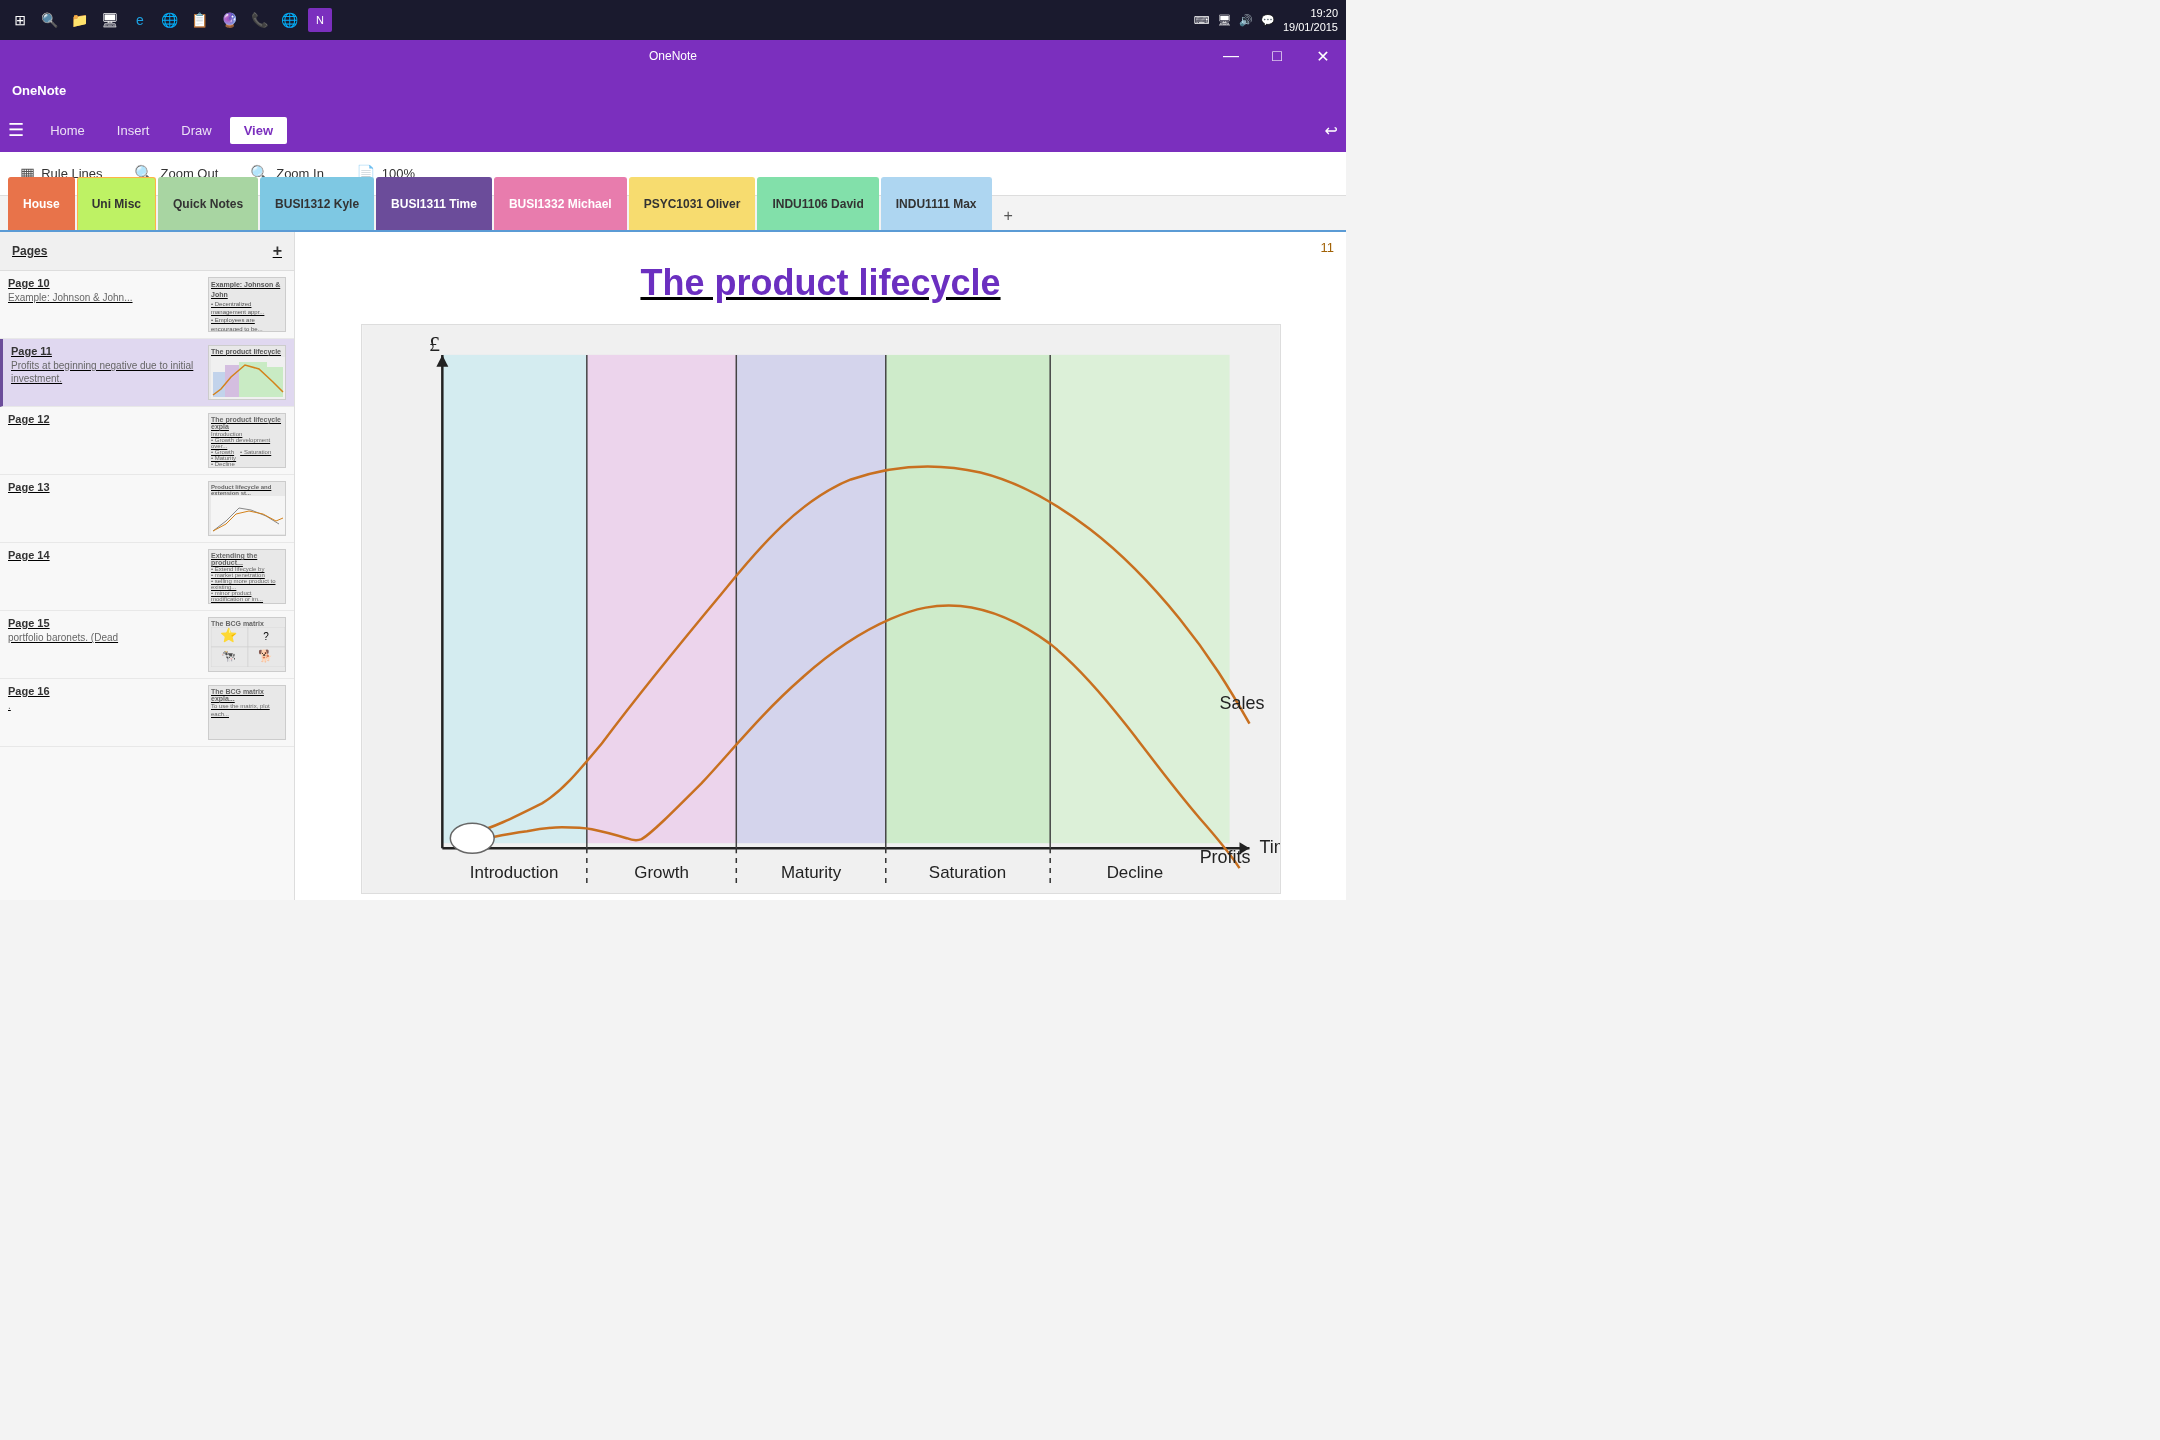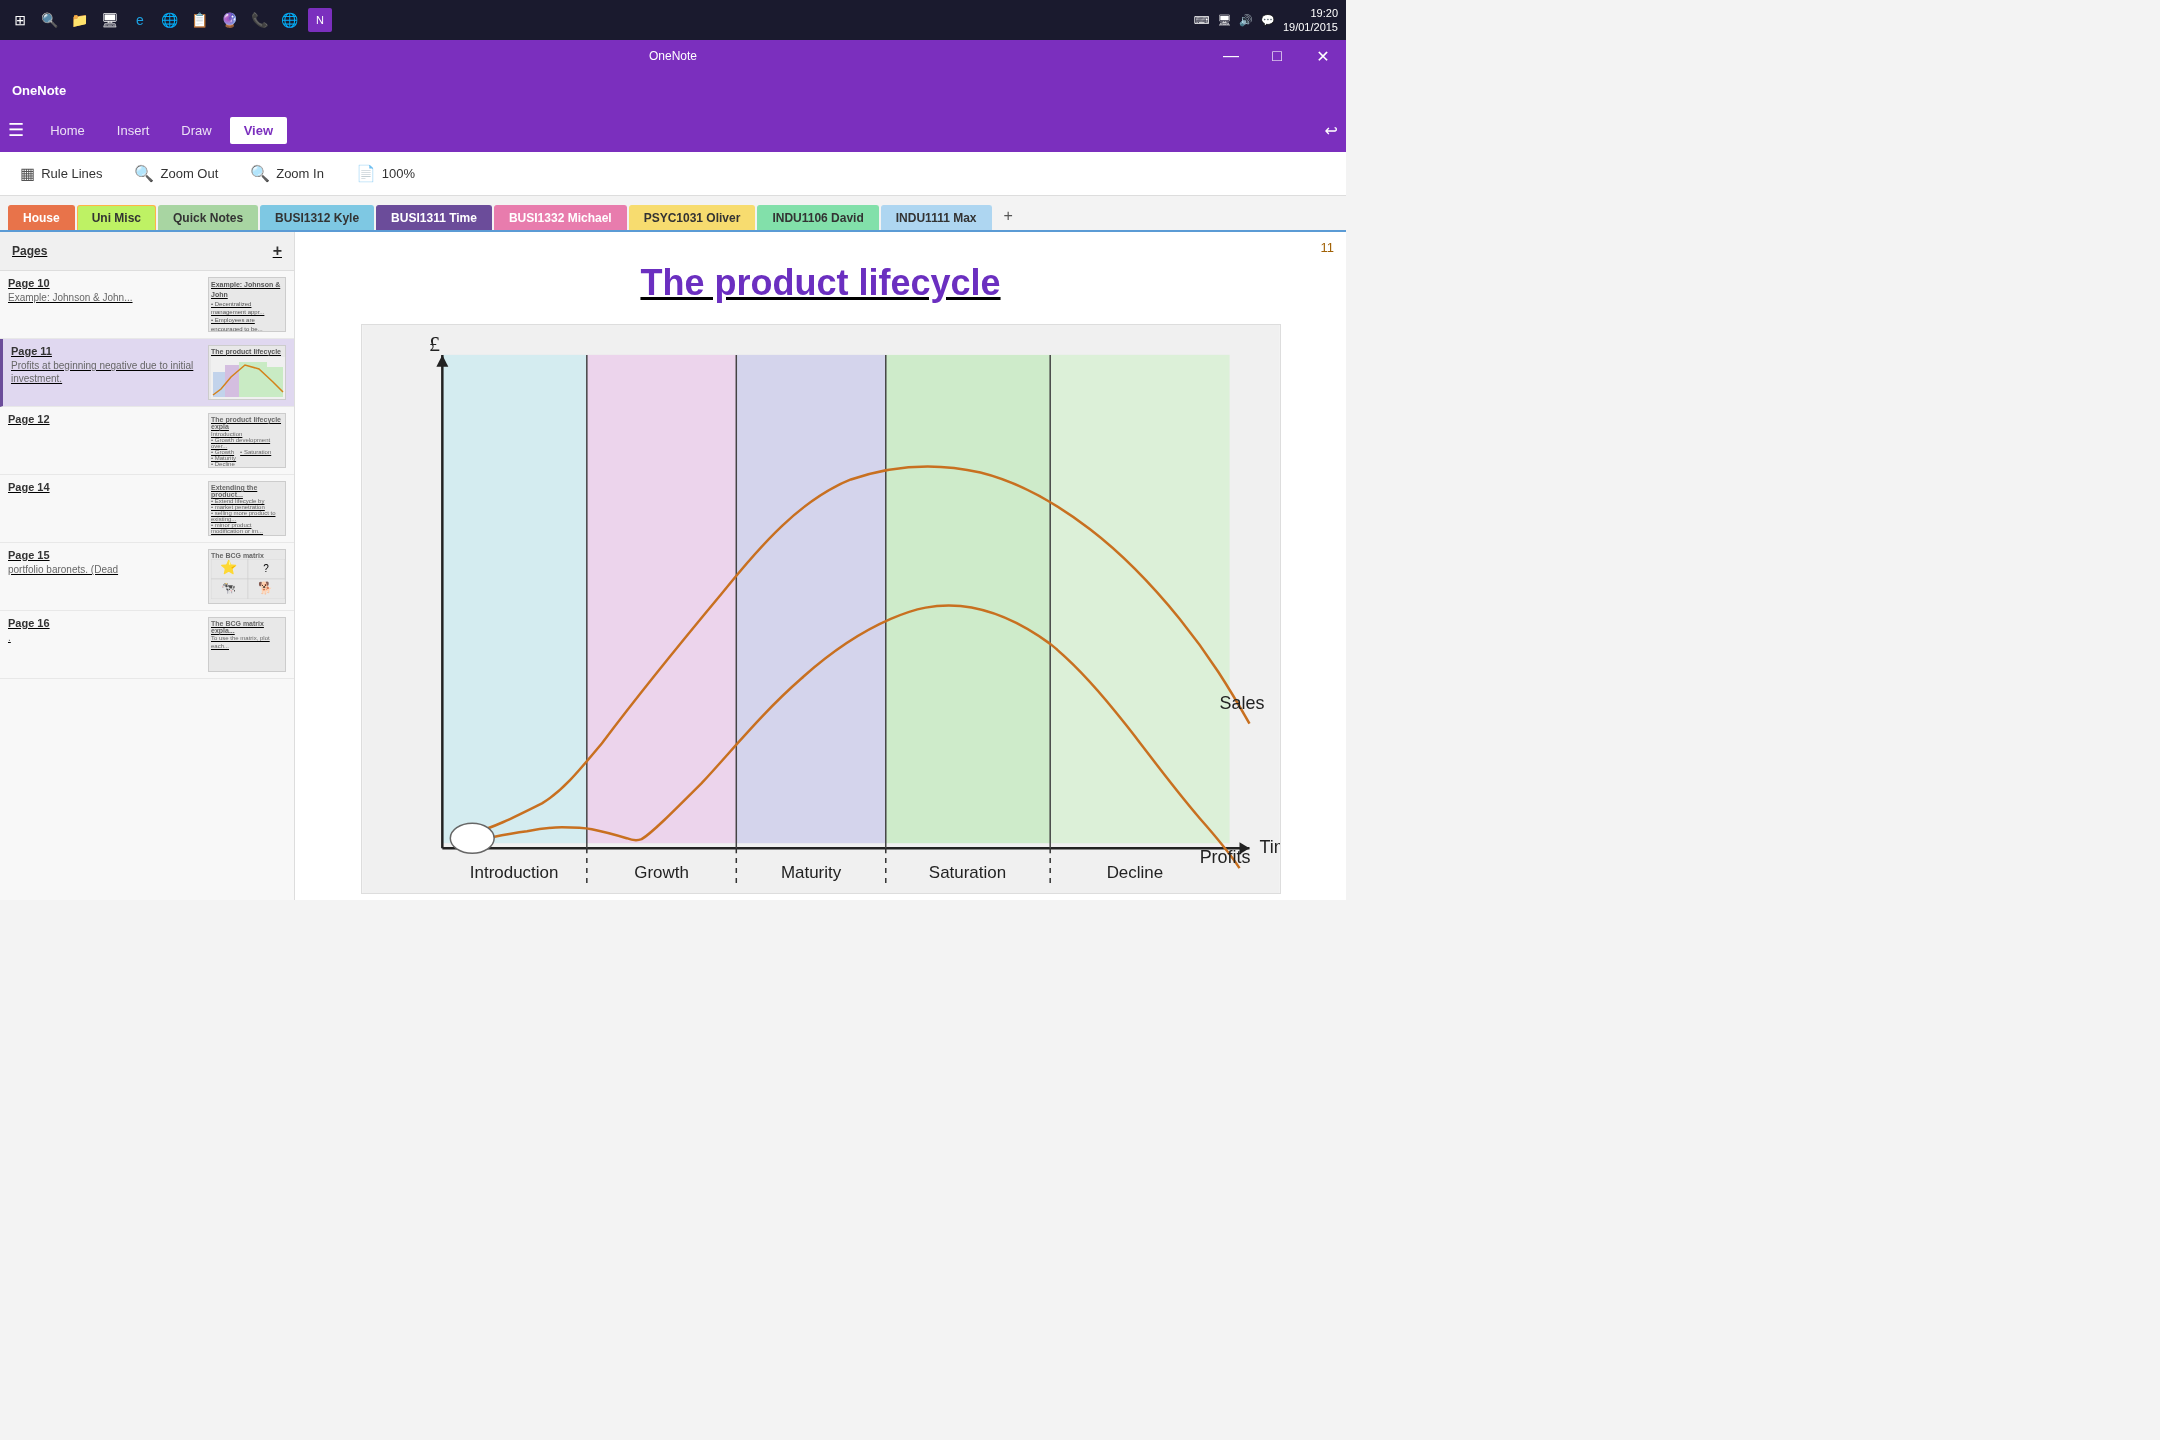--- a/index.html
+++ b/index.html
@@ -98,21 +98,21 @@
       height: 36px;
       background: #f3f3f3;
       border-bottom: 2px solid #5b9bd5;
       display: flex;
       align-items: flex-end;
       padding: 0 8px;
       gap: 2px;
       position: relative;
     }
     .nb-tab {
-      padding: 5px 14px;
+      padding: 19px 14px;
       font-size: 12px;
       font-weight: 600;
       cursor: pointer;
       border-radius: 3px 3px 0 0;
       border: 1px solid transparent;
       border-bottom: none;
       color: white;
     }
     .nb-tab.house { background: #e8734a; border-color: #e8734a; }
     .nb-tab.uni-misc { background: #bef264; border-color: #ffb347; color: #333; }
@@ -345,20 +345,33 @@
         <div>• Growth development over...</div>
         <div style="display:flex; gap:6px;">
           <div>• Growth</div>
           <div>• Saturation</div>
         </div>
         <div>• Maturity</div>
         <div>• Decline</div>
       </div>
     </div>
 
+    <div class="page-item">
+      <div class="page-info">
+        <div class="page-title-text">Page 13</div>
+      </div>
+      <div class="page-thumbnail">
+        <div style="font-size:6px; font-weight:bold;">Product lifecycle and extension st...</div>
+        <svg width="74" height="38" viewBox="0 0 74 38">
+          <rect x="0" y="0" width="74" height="38" fill="#f5f5f5"></rect>
+          <polyline points="2,35 15,25 28,12 40,14 55,20 68,28" fill="none" stroke="#888" stroke-width="1"></polyline>
+          <polyline points="2,35 15,28 25,18 38,15 52,18 65,25 72,22" fill="none" stroke="#d4821a" stroke-width="1"></polyline>
+        </svg>
+      </div>
+    </div>
 
     <div class="page-item">
       <div class="page-info">
         <div class="page-title-text">Page 14</div>
       </div>
       <div class="page-thumbnail" style="font-size:6px;">
         <div style="font-weight:bold; font-size:7px;">Extending the product...</div>
         <div>• Extend lifecycle by</div>
         <div>• market penetration</div>
         <div>• selling more product to existing...</div>

